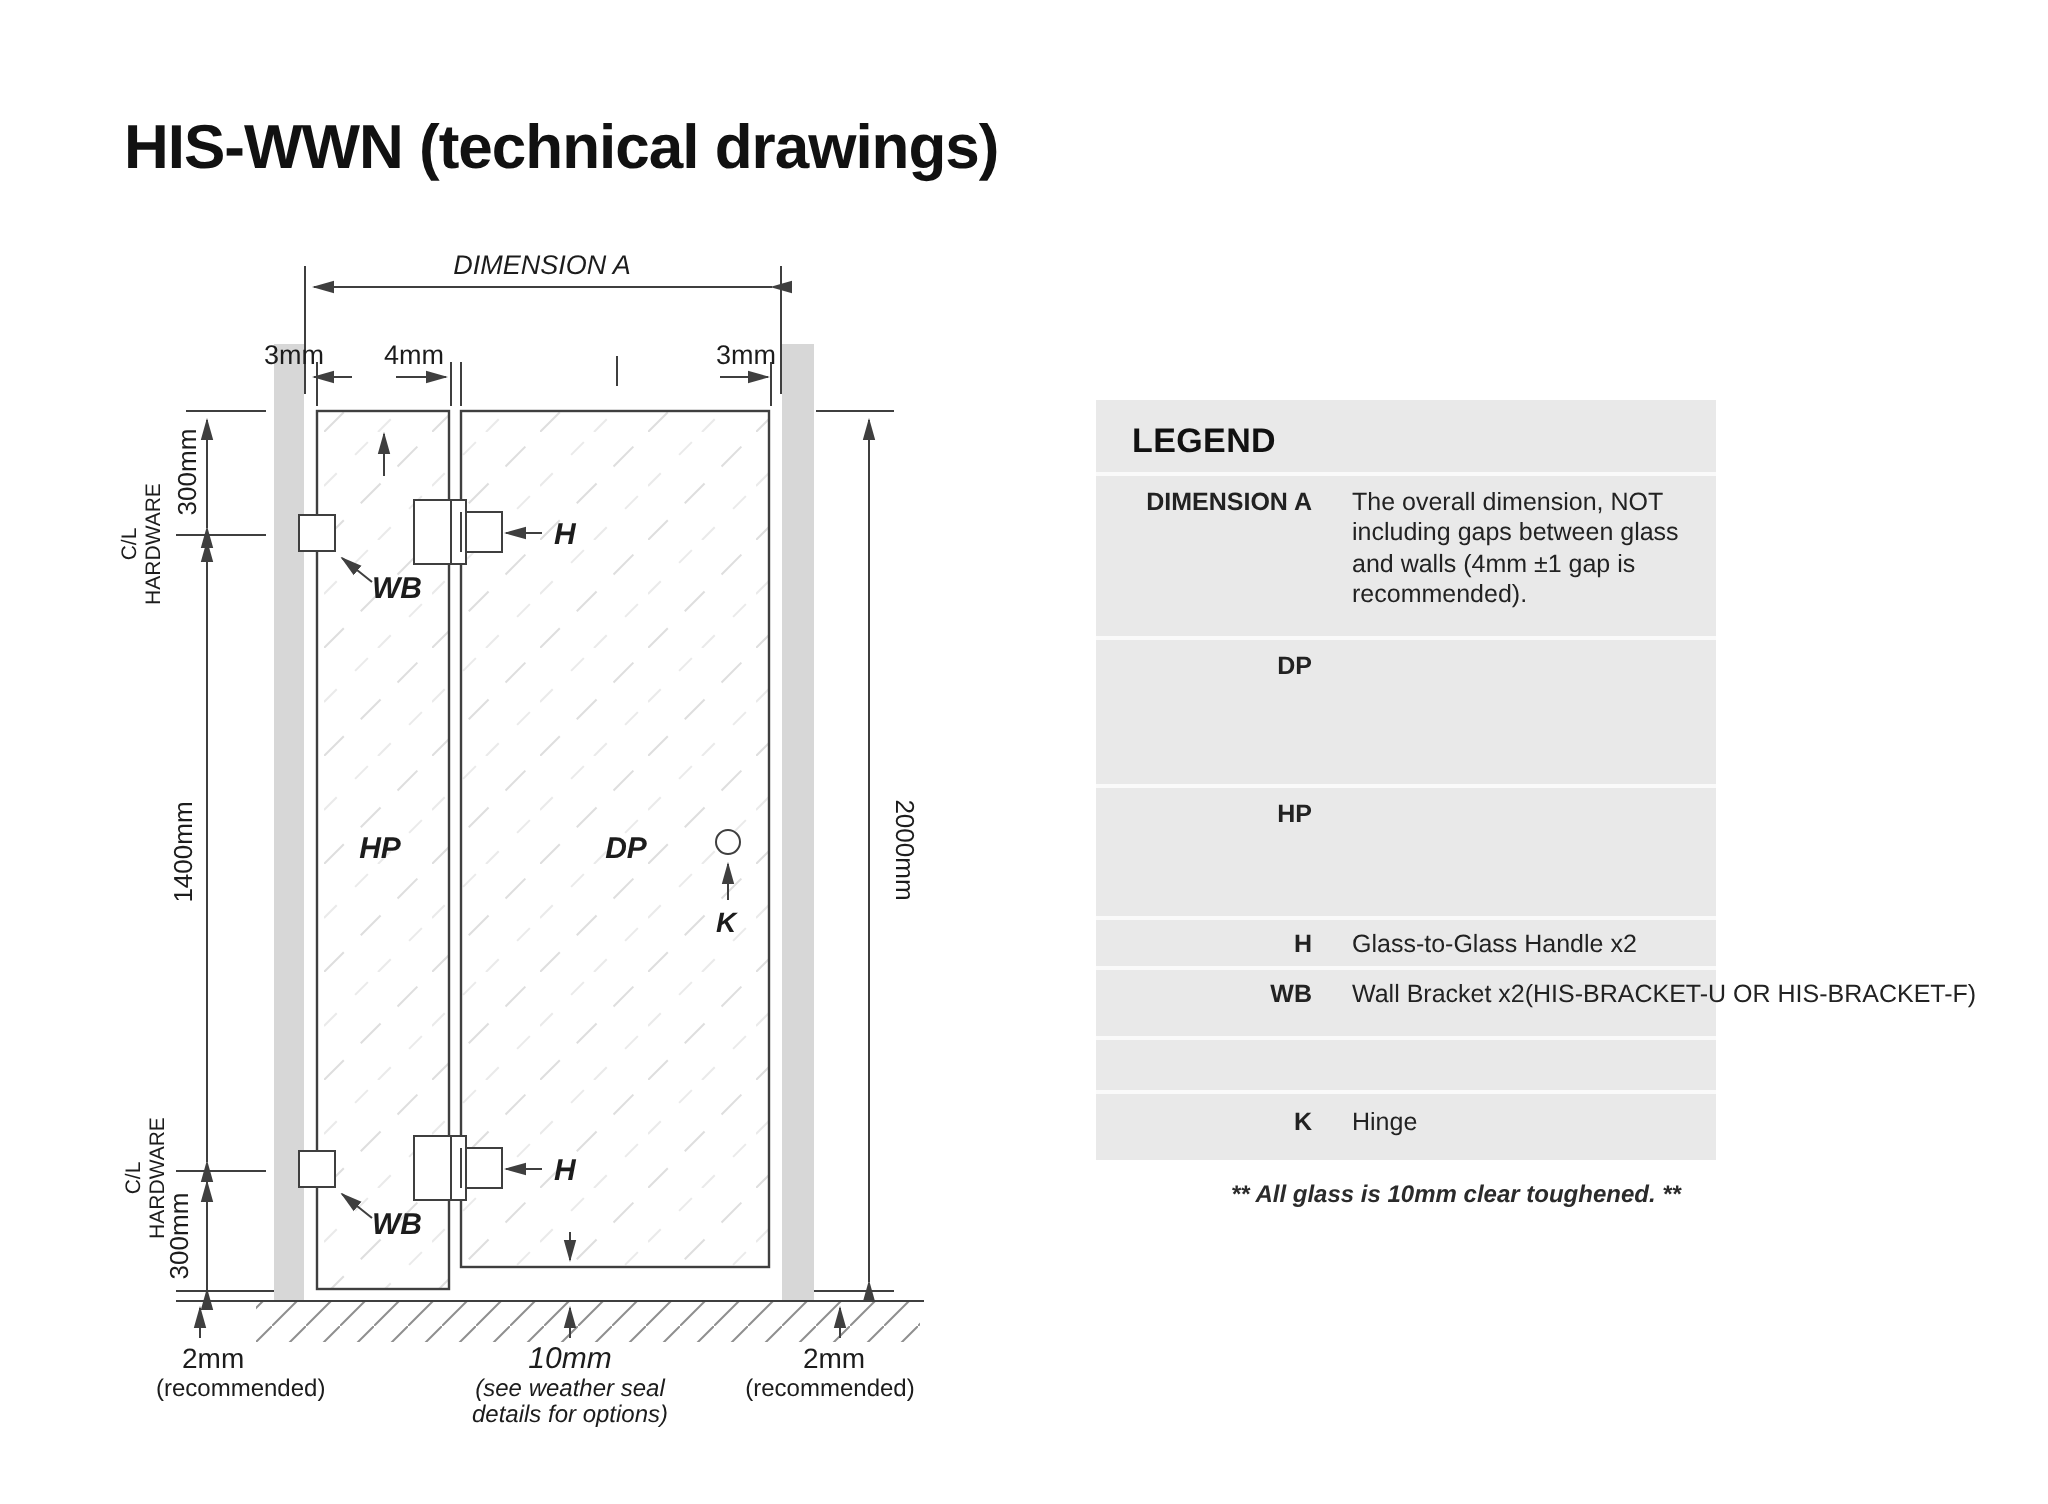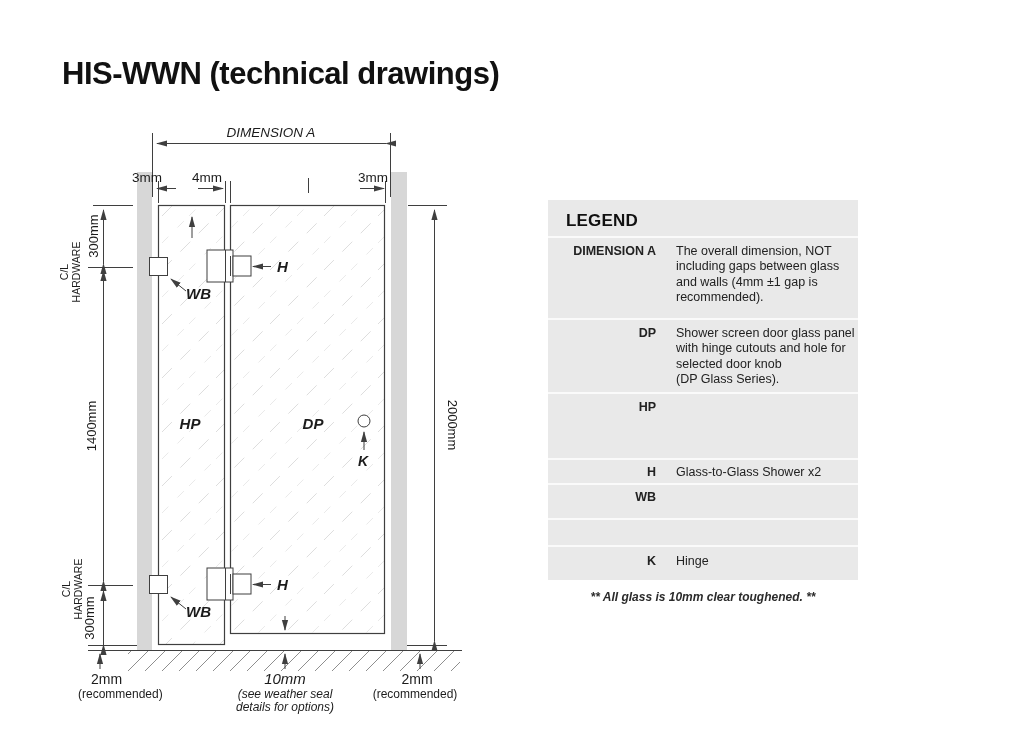--- a/index.html
+++ b/index.html
@@ -32,21 +32,21 @@
   .term{width:108px;text-align:right;font-weight:700;flex:0 0 108px;}
   .desc{margin-left:20px;width:194px;white-space:pre-line;}
   .r-dima{height:82px;}
   .r-dp{height:74px;}
   .r-hp{height:66px;}
   .r-h{height:25px;padding-top:5px;}
   .r-wb{height:35px;padding-top:5px;}
   .r-wb .desc{width:auto;white-space:pre;overflow:visible;}
   .r-empty{height:27px;}
   .r-k{height:33px;padding-top:7px;}
-  .footnote{position:absolute;left:548px;top:590px;width:310px;text-align:center;
+  .footnote{position:absolute;left:573px;top:590px;width:310px;text-align:center;
             font-size:12px;font-style:italic;font-weight:700;color:#2b2b2b;}
 </style>
 </head>
 <body>
 
 <div class="page">
 
   <div class="page-title">HIS-WWN (technical drawings)</div>
 
   <svg class="drawing" width="520" height="752" viewBox="0 0 520 752">
@@ -181,34 +181,31 @@
     <div class="legend-title">LEGEND</div>
     <div class="lrow r-dima">
       <div class="term">DIMENSION A</div>
       <div class="desc">The overall dimension, NOT
 including gaps between glass
 and walls (4mm ±1 gap is
 recommended).</div>
     </div>
     <div class="lrow r-dp">
       <div class="term">DP</div>
-      <div class="desc">Shower screen door glass panel
-with hinge cutouts and hole for
-selected door knob
-(DP Glass Series).</div>
     </div>
     <div class="lrow r-hp">
       <div class="term">HP</div>
     </div>
     <div class="lrow r-h">
       <div class="term">H</div>
-      <div class="desc">Glass-to-Glass Shower x2</div>
+      <div class="desc">Glass-to-Glass Handle x2</div>
     </div>
     <div class="lrow r-wb">
       <div class="term">WB</div>
+      <div class="desc">Wall Bracket x2(HIS-BRACKET-U OR HIS-BRACKET-F)</div>
     </div>
     <div class="lrow r-empty"></div>
     <div class="lrow r-k">
       <div class="term">K</div>
       <div class="desc">Hinge</div>
     </div>
   </div>
   <div class="footnote">** All glass is 10mm clear toughened. **</div>
 
 </div>

